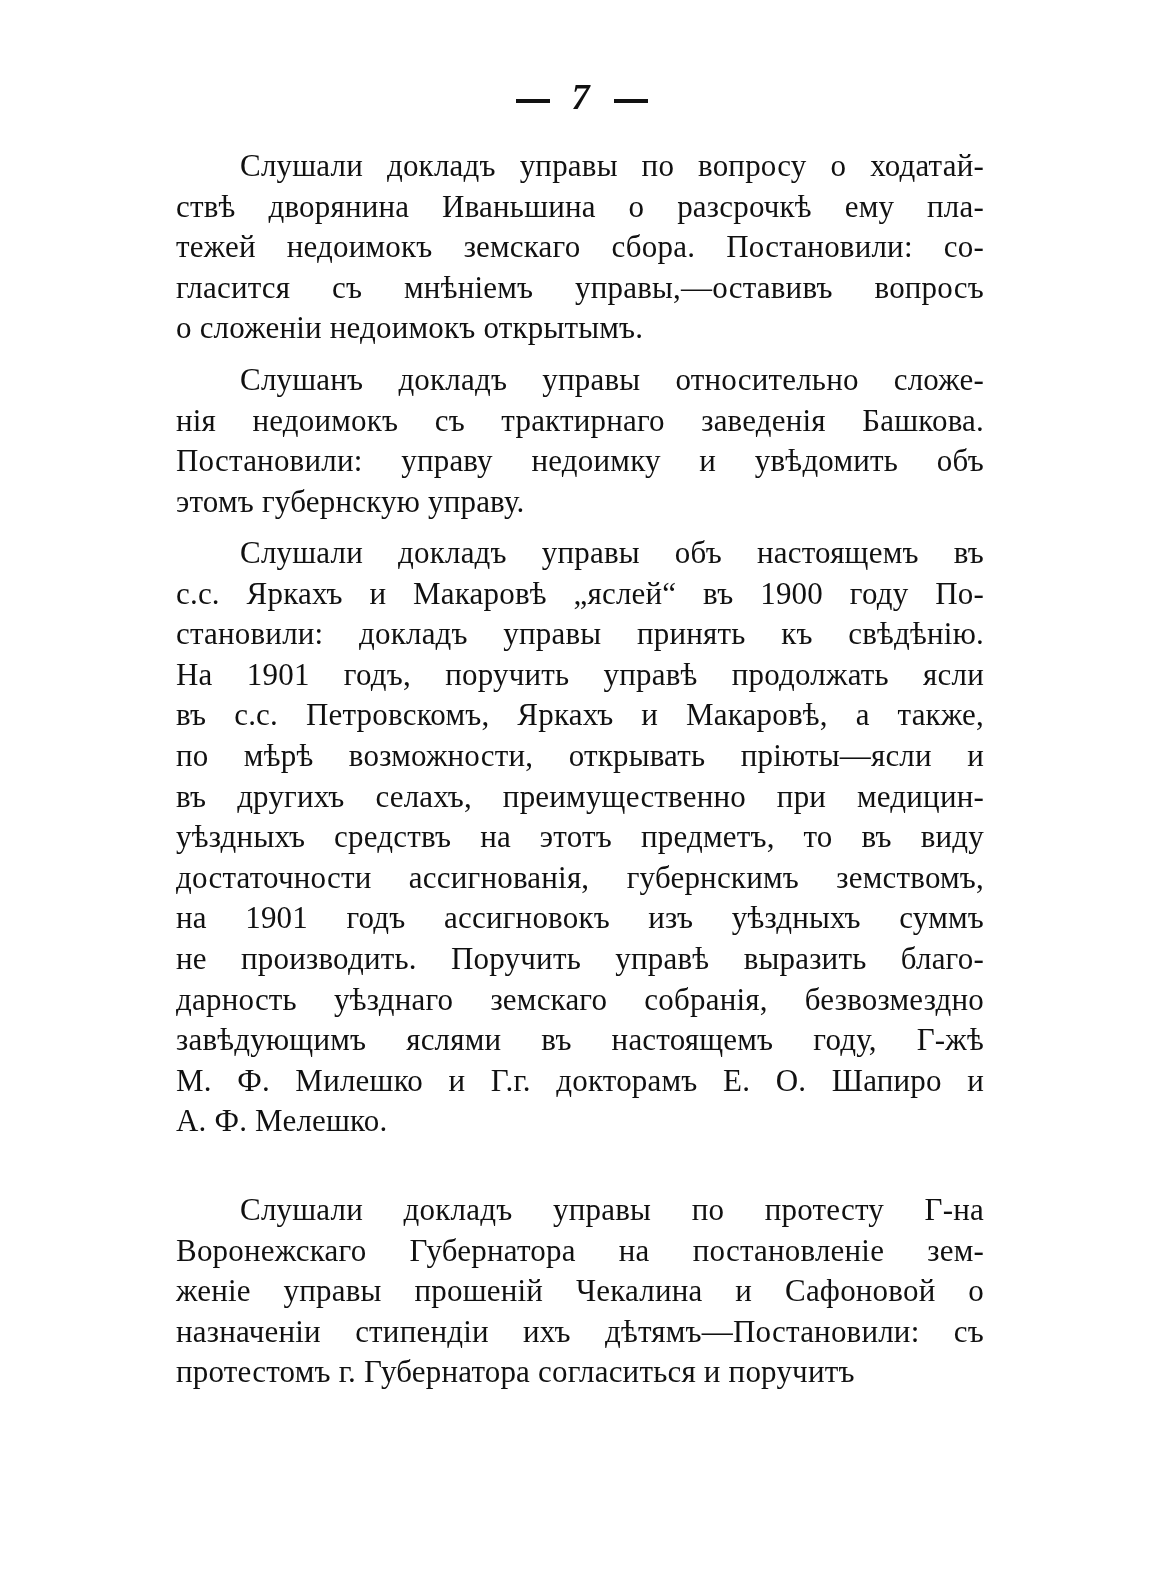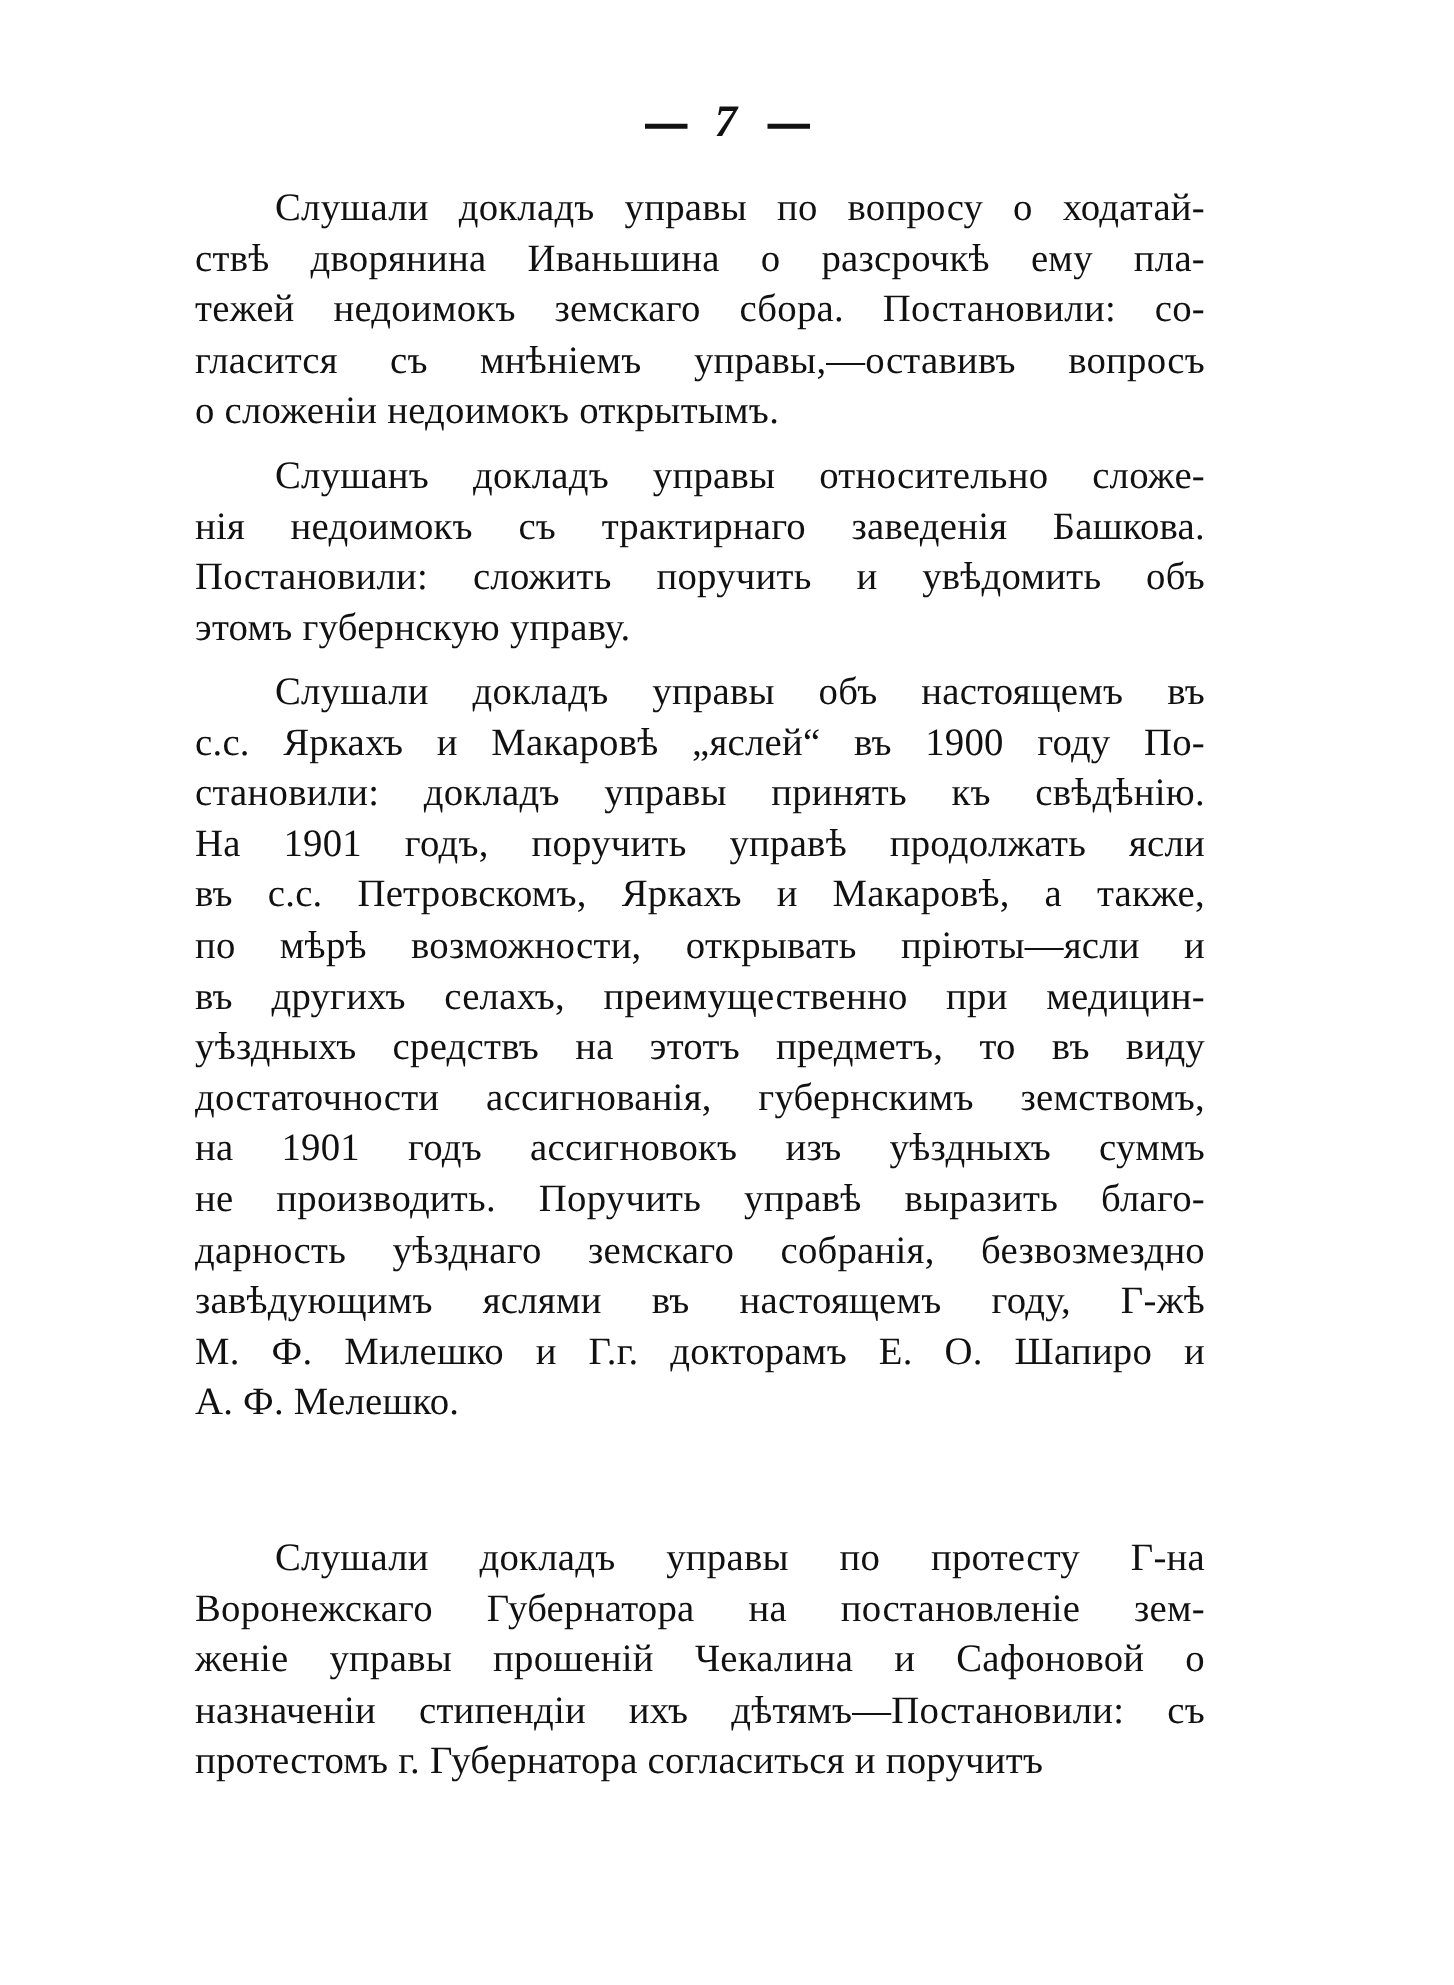--- a/index.html
+++ b/index.html
@@ -38,21 +38,21 @@
       background: #111;
       vertical-align: middle;
       margin: 0 22px;
     }
     .page-number .num {
       font-style: italic;
       font-weight: bold;
     }
     .text-block {
       position: absolute;
-      left: 156px;
+      left: 176px;
       width: 808px;
     }
     .line {
       height: 40.6px;
       line-height: 40.6px;
       font-size: 31px;
       white-space: nowrap;
       text-align: justify;
       text-align-last: justify;
       letter-spacing: 0.2px;
@@ -77,40 +77,40 @@
   <div class="text-block" id="p0" style="top:146px;">
       <div class="line indent"><span>Слушали докладъ управы по вопросу о ходатай-</span></div>
       <div class="line"><span>ствѣ дворянина Иваньшина о разсрочкѣ ему пла-</span></div>
       <div class="line"><span>тежей недоимокъ земскаго сбора. </span><span class="it">Постановили:</span><span> со-</span></div>
       <div class="line"><span>гласится съ мнѣніемъ управы,—оставивъ вопросъ</span></div>
       <div class="line last"><span>о сложеніи недоимокъ открытымъ.</span></div>
     </div>
   <div class="text-block" id="p1" style="top:360px;">
       <div class="line indent"><span>Слушанъ докладъ управы относительно сложе-</span></div>
       <div class="line"><span>нія недоимокъ съ трактирнаго заведенія Башкова.</span></div>
-      <div class="line"><span class="it">Постановили:</span><span> сложить поручить и увѣдомить объ</span></div>
+      <div class="line"><span class="it">Постановили:</span><span> управу недоимку и увѣдомить объ</span></div>
       <div class="line last"><span>этомъ губернскую управу.</span></div>
     </div>
   <div class="text-block" id="p2" style="top:533px;">
       <div class="line indent"><span>Слушали докладъ управы объ настоящемъ въ</span></div>
       <div class="line"><span>с.с. Яркахъ и Макаровѣ „яслей“ въ 1900 году </span><span class="it">По-</span></div>
       <div class="line"><span class="it">становили:</span><span> докладъ управы принять къ свѣдѣнію.</span></div>
       <div class="line"><span>На 1901 годъ, поручить управѣ продолжать ясли</span></div>
       <div class="line"><span>въ с.с. Петровскомъ, Яркахъ и Макаровѣ, а также,</span></div>
       <div class="line"><span>по мѣрѣ возможности, открывать пріюты—ясли и</span></div>
       <div class="line"><span>въ другихъ селахъ, преимущественно при медицин-</span></div>
       <div class="line"><span>уѣздныхъ средствъ на этотъ предметъ, то въ виду</span></div>
       <div class="line"><span>достаточности ассигнованія, губернскимъ земствомъ,</span></div>
       <div class="line"><span>на 1901 годъ ассигновокъ изъ уѣздныхъ суммъ</span></div>
       <div class="line"><span>не производить. Поручить управѣ выразить благо-</span></div>
       <div class="line"><span>дарность уѣзднаго земскаго собранія, безвозмездно</span></div>
       <div class="line"><span>завѣдующимъ яслями въ настоящемъ году, Г-жѣ</span></div>
       <div class="line"><span>М. Ф. Милешко и Г.г. докторамъ Е. О. Шапиро и</span></div>
       <div class="line last"><span>А. Ф. Мелешко.</span></div>
     </div>
-  <div class="text-block" id="p3" style="top:1190px;margin-top:36px;">
+  <div class="text-block" id="p3" style="top:1190px;">
       <div class="line indent"><span>Слушали докладъ управы по протесту Г-на</span></div>
       <div class="line"><span>Воронежскаго Губернатора на постановленіе зем-</span></div>
       <div class="line"><span>женіе управы прошеній Чекалина и Сафоновой о</span></div>
       <div class="line"><span>назначеніи стипендіи ихъ дѣтямъ—</span><span class="it">Постановили:</span><span> съ</span></div>
       <div class="line last"><span>протестомъ г. Губернатора согласиться и поручитъ</span></div>
     </div>
 </div>
 
 </body></html>

